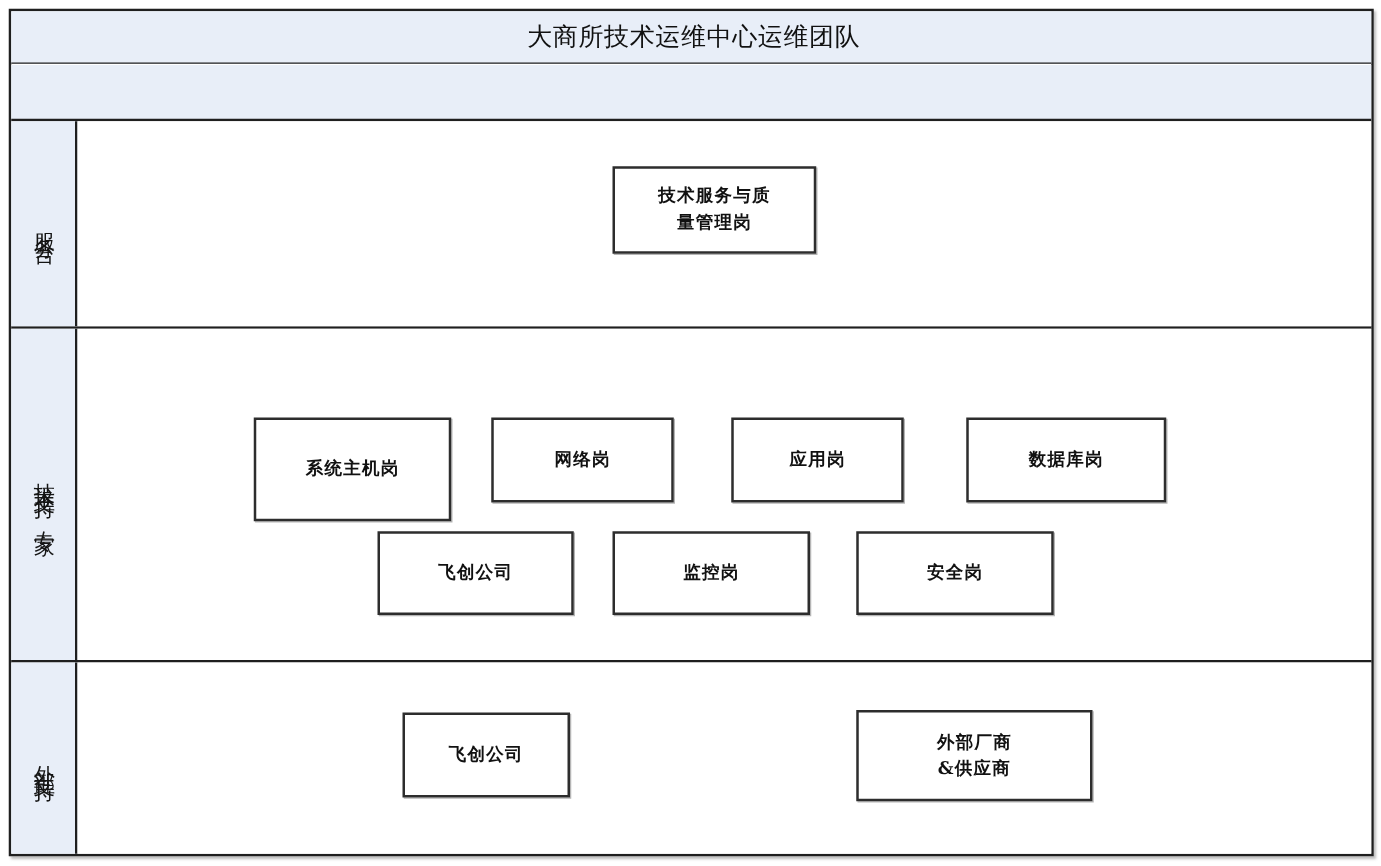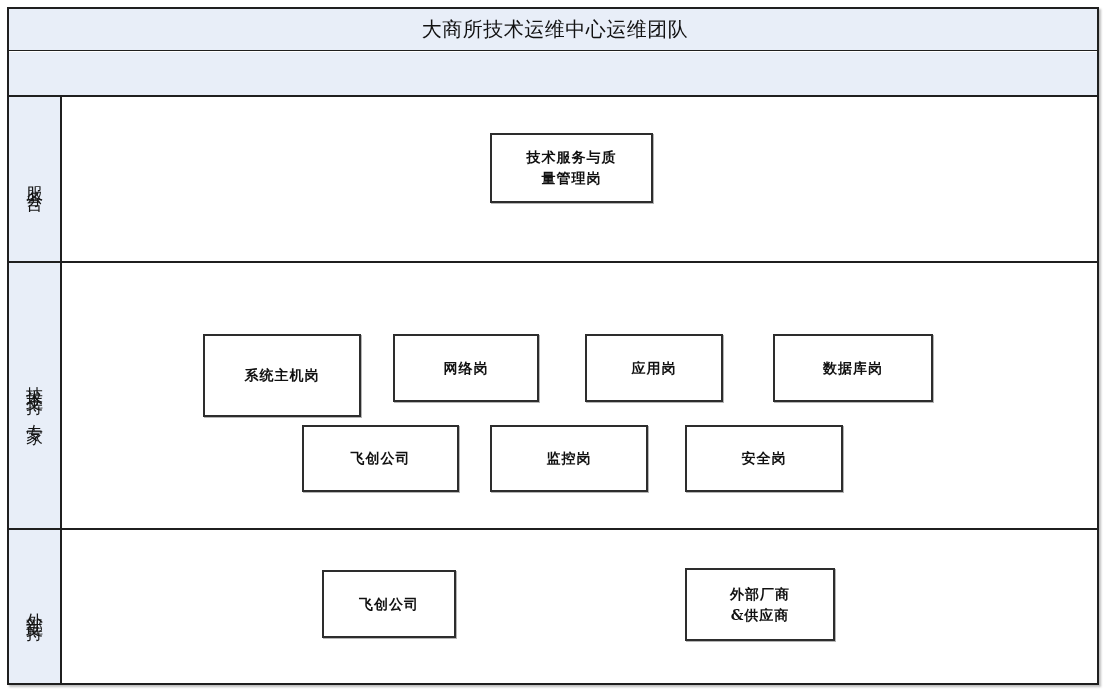--- a/index.html
+++ b/index.html
@@ -53,21 +53,21 @@
   }
   .n-quality {left:481px;top:124px;width:163px;height:70px;}
   .n-host    {left:194px;top:325px;width:158px;height:83px;}
   .n-network {left:384px;top:325px;width:146px;height:68px;}
   .n-app     {left:576px;top:325px;width:138px;height:68px;}
   .n-db      {left:764px;top:325px;width:160px;height:68px;}
   .n-infra   {left:293px;top:416px;width:157px;height:67px;}
   .n-monitor {left:481px;top:416px;width:158px;height:67px;}
   .n-security{left:676px;top:416px;width:158px;height:67px;}
   .n-feichuang{left:313px;top:561px;width:134px;height:68px;}
-  .n-vendor  {left:676px;top:559px;width:150px;height:73px;}
+  .n-vendor  {left:676px;top:559px;width:189px;height:73px;}
 </style>
 </head>
 <body>
 
 <div class="table">
 
   <div class="title-row">
     <span>大商所技术运维中心运维团队</span>
   </div>
 

